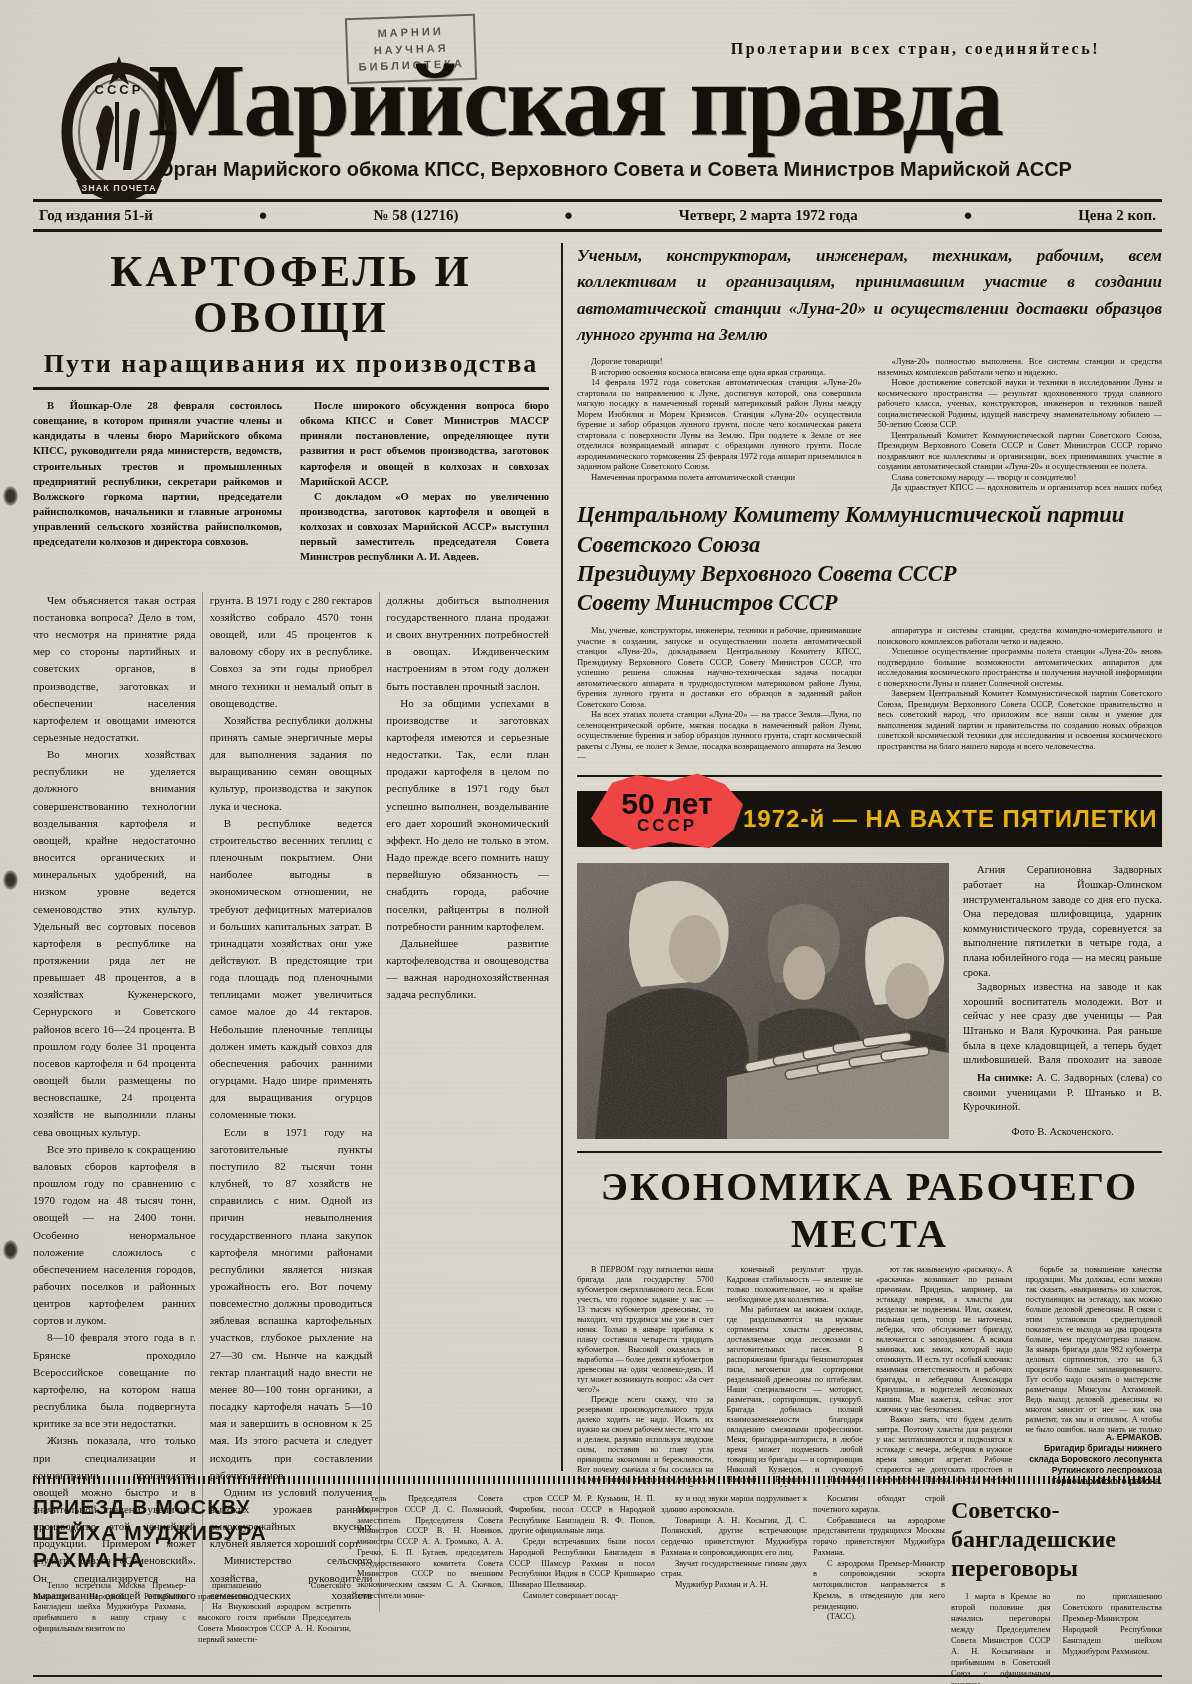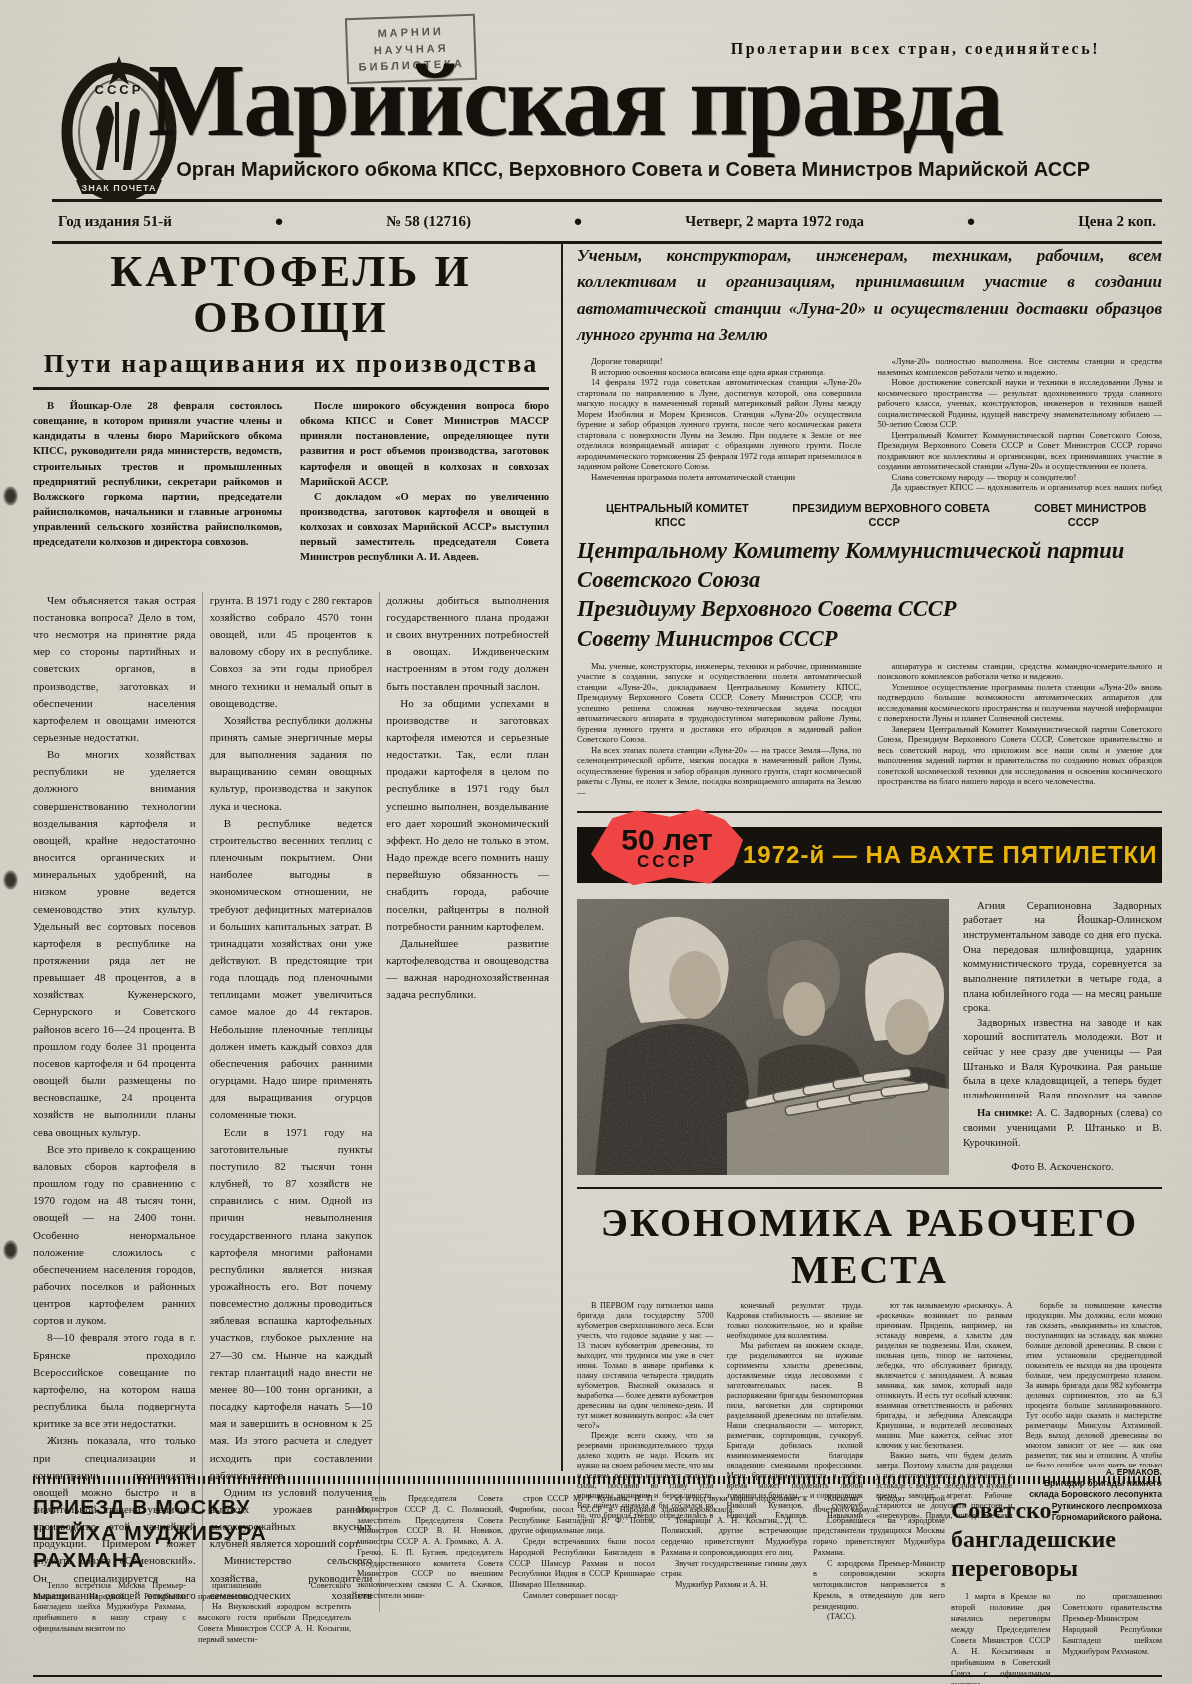--- a/index.html
+++ b/index.html
@@ -12,24 +12,24 @@
                repeating-linear-gradient(90deg,rgba(255,255,255,.03) 0 3px,transparent 3px 7px);}
   
   .stamp{position:absolute;left:346px;top:16px;padding:6px 10px;border:2px solid rgba(40,36,30,.65);
     transform:rotate(-2deg);text-align:center;color:rgba(35,31,26,.72);
     font-family:"Liberation Sans",sans-serif;font-weight:bold;font-size:11px;letter-spacing:3px;line-height:1.5;}
   .slogan{position:absolute;right:92px;top:40px;font-weight:bold;font-size:16px;letter-spacing:2.5px;color:#17140f;}
   .emblem{position:absolute;left:58px;top:52px;width:122px;height:152px;}
   .title{position:absolute;left:148px;top:46px;width:930px;margin:0;text-align:left;
     font-size:103px;font-weight:bold;letter-spacing:-2px;line-height:1.05;color:#14110c;
     text-shadow:1px 1px 0 rgba(20,17,12,.35);}
-  .subtitle{position:absolute;left:140px;top:158px;width:950px;text-align:right;
+  .subtitle{position:absolute;left:140px;top:158px;width:950px;text-align:center;
     font-family:"Liberation Sans",sans-serif;font-weight:bold;font-size:20px;color:#1a1712;}
   .dateline{position:absolute;left:33px;right:30px;top:199px;border-top:3px solid #1c1913;border-bottom:3px solid #1c1913;
-    display:flex;align-items:flex-start;justify-content:space-between;padding:11px 6px;font-weight:bold;font-size:15px;margin-left:19px;}
+    display:flex;align-items:flex-start;justify-content:space-between;padding:5px 6px;font-weight:bold;font-size:15px;}
   .dateline .dot{font-size:15px;}
   
   .content{position:absolute;left:33px;right:30px;top:243px;height:1228px;display:flex;}
   .lsec{width:516px;flex:none;padding-right:12px;}
   .rsec{flex:1;border-left:2px solid #201c16;padding-left:14px;min-width:0;}
   .rule3{height:3px;background:#1c1913;margin:8px 0;}
   .rule2{height:2px;background:#1c1913;margin:8px 0;}
   p{margin:0;text-indent:14px;}
   .just{text-align:justify;}
   
@@ -180,35 +180,20 @@
               <p>Намеченная программа полета автоматической станции</p>
             </div>
           <div class="col">
               <p>«Луна-20» полностью выполнена. Все системы станции и средства наземных комплексов работали четко и надежно.</p>
               <p>Новое достижение советской науки и техники в исследовании Луны и космического пространства — результат вдохновенного труда славного рабочего класса, ученых, конструкторов, инженеров и техников нашей социалистической Родины, идущей навстречу знаменательному юбилею — 50-летию Союза ССР.</p>
               <p>Центральный Комитет Коммунистической партии Советского Союза, Президиум Верховного Совета СССР и Совет Министров СССР горячо поздравляют все коллективы и организации, всех принимавших участие в создании автоматической станции «Луна-20» и осуществлении ее полета.</p>
               <p>Слава советскому народу — творцу и созидателю!</p>
               <p>Да здравствует КПСС — вдохновитель и организатор всех наших побед на благо Родины, во имя торжества коммунизма!</p>
             </div>
         </div>
-        <div class="signs">
-          <div>
-              <p>ЦЕНТРАЛЬНЫЙ
-КОМИТЕТ КПСС</p>
-            </div>
-          <div>
-              <p>ПРЕЗИДИУМ
-ВЕРХОВНОГО
-СОВЕТА СССР</p>
-            </div>
-          <div>
-              <p>СОВЕТ МИНИСТРОВ
-СССР</p>
-            </div>
-        </div>
       </article>
 
       <article>
         <h3 class="addr-h">
           <span>Центральному Комитету Коммунистической партии Советского Союза</span><br>
           <span>Президиуму Верховного Совета СССР</span><br>
           <span>Совету Министров СССР</span>
         </h3>
         <div class="cols2 addr-cols">
           <div class="col">

